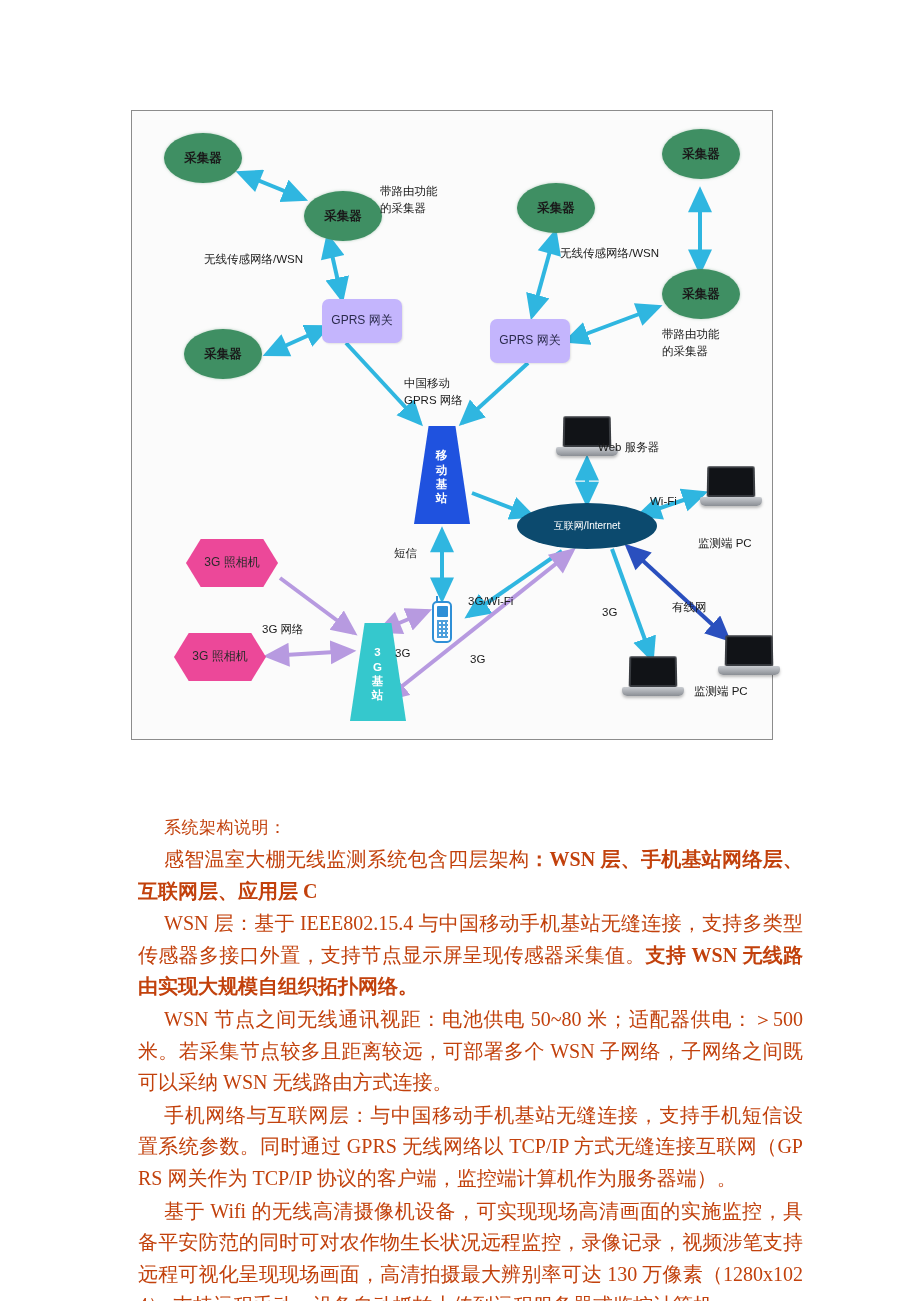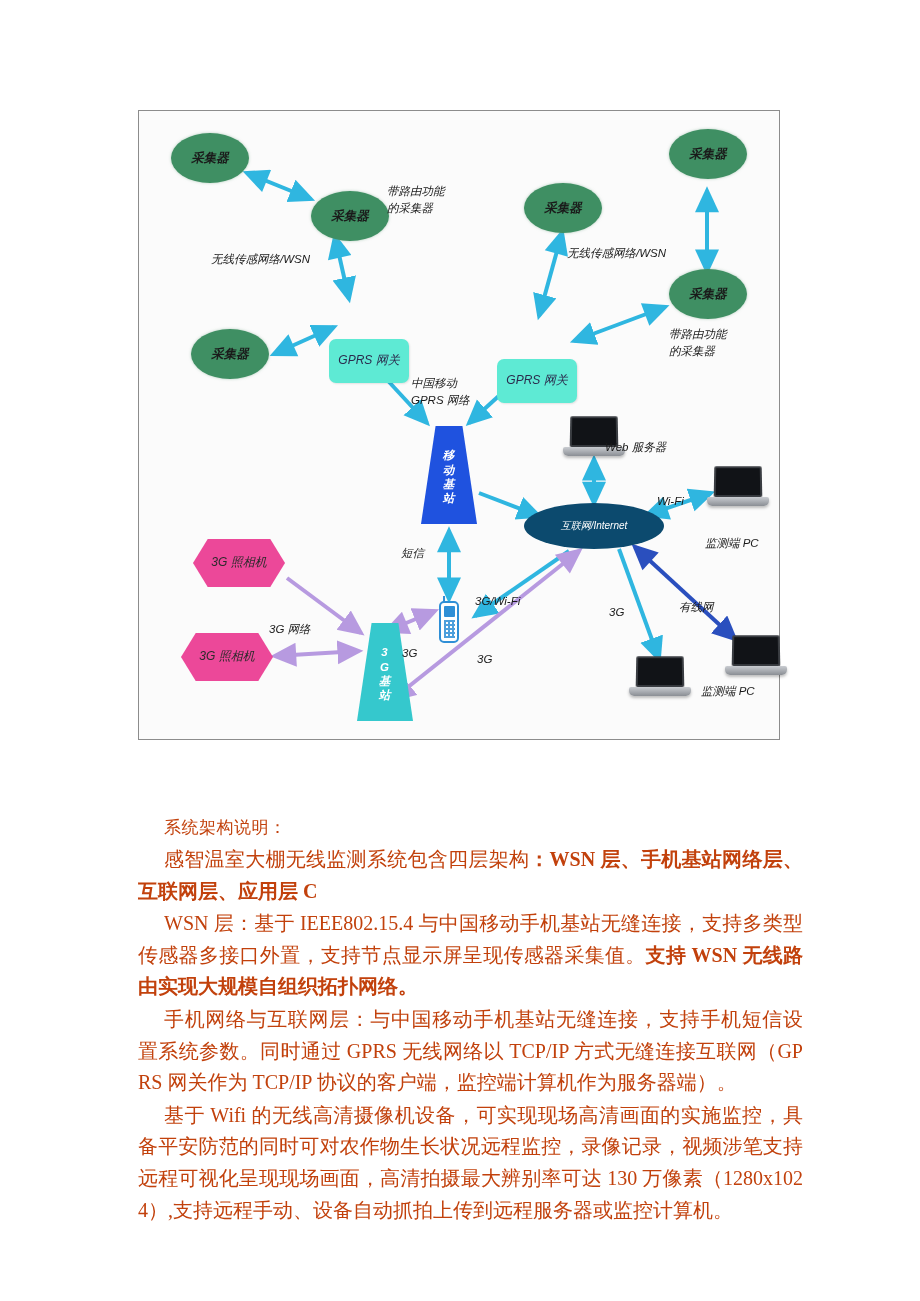--- a/index.html
+++ b/index.html
@@ -11,28 +11,27 @@
     width: 920px;
     height: 1301px;
     font-family: "Liberation Serif", "DejaVu Serif", serif;
     position: relative;
     overflow: hidden;
   }
 
   
   #figure {
     position: absolute;
-    left: 138px;
+    left: 131px;
     top: 110px;
     width: 642px;
     height: 630px;
     border: 1.5px solid #8c8c8c;
     background: #fbfbfb;
     box-sizing: border-box;
-    font-style: italic;
   }
   #figure-canvas {
     position: absolute;
     left: 0; top: 0;
     width: 100%;
     height: 100%;
   }
   #figure svg.wires {
     position: absolute;
     left: 0; top: 0;
@@ -60,28 +59,27 @@
     color: #1a1a1a;
     font-size: 12.5px;
     font-weight: 700;
     width: 78px;
     height: 50px;
     box-shadow: 0 0 3px rgba(120,170,140,0.55);
   }
 
   
   .gateway {
-    background: #5eead4;
+    background: #c4b5fd;
     border-radius: 7px;
     color: #2b2b4d;
     font-size: 12px;
     width: 80px;
     height: 44px;
     box-shadow: 1px 1px 2px rgba(0,0,0,0.10);
-    margin-top: 40px;
   }
 
   
   .internet {
     background: #0c4a6e;
     border-radius: 50%;
     color: #ffffff;
     font-size: 10px;
     width: 140px;
     height: 46px;
@@ -382,15 +380,16 @@
   </div>
 </div>
 
 <div id="prose">
   <div class="heading">系统架构说明：</div>
 
   <p><span>感智温室大棚无线监测系统包含四层架构</span><b>：WSN 层、手机基站网络层、互联网层、应用层 C</b></p>
 
   <p><span>WSN 层：基于 IEEE802.15.4 与中国移动手机基站无缝连接，支持多类型传感器多接口外置，支持节点显示屏呈现传感器采集值。</span><b>支持 WSN 无线路由实现大规模自组织拓扑网络。</b></p>
 
+  <p>WSN 节点之间无线通讯视距：电池供电 50~80 米；适配器供电：＞500 米。若采集节点较多且距离较远，可部署多个 WSN 子网络，子网络之间既可以采纳 WSN 无线路由方式连接。</p>
   <p>手机网络与互联网层：与中国移动手机基站无缝连接，支持手机短信设置系统参数。同时通过 GPRS 无线网络以 TCP/IP 方式无缝连接互联网（GPRS 网关作为 TCP/IP 协议的客户端，监控端计算机作为服务器端）。</p>
   <p>基于 Wifi 的无线高清摄像机设备，可实现现场高清画面的实施监控，具备平安防范的同时可对农作物生长状况远程监控，录像记录，视频涉笔支持远程可视化呈现现场画面，高清拍摄最大辨别率可达 130 万像素（1280x1024）,支持远程手动、设备自动抓拍上传到远程服务器或监控计算机。</p>
 </div>
 
 </body></html>

